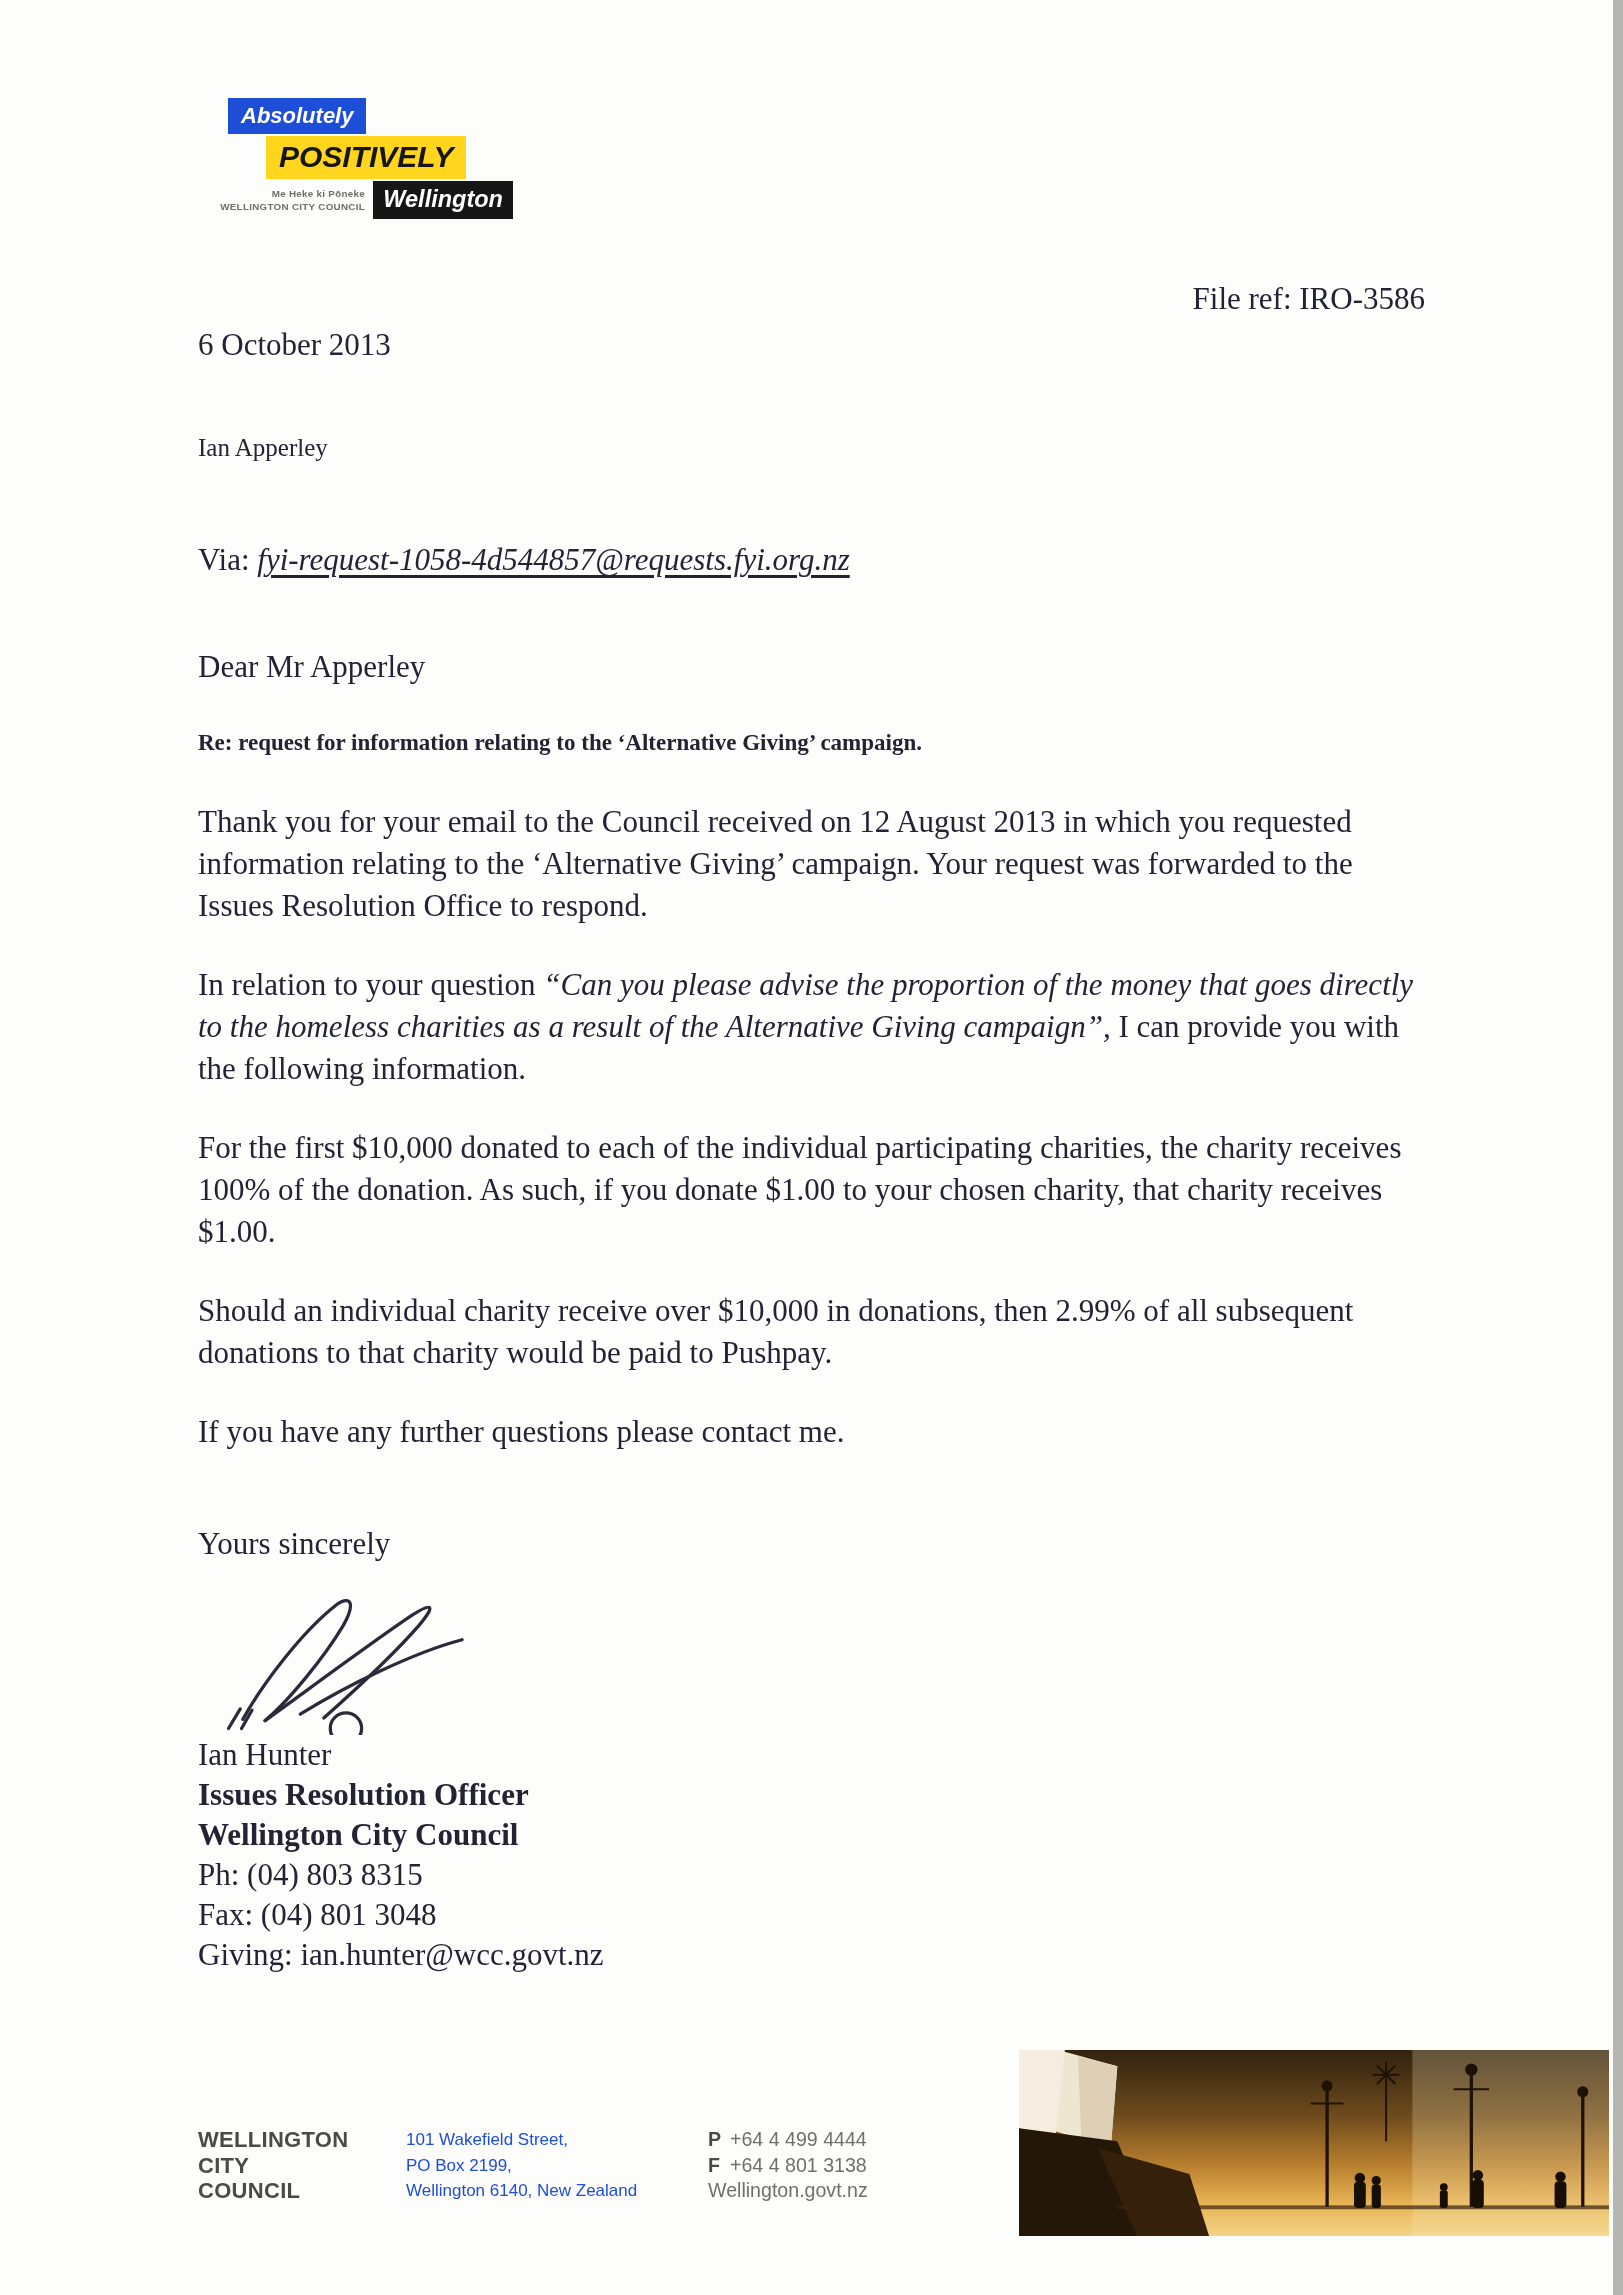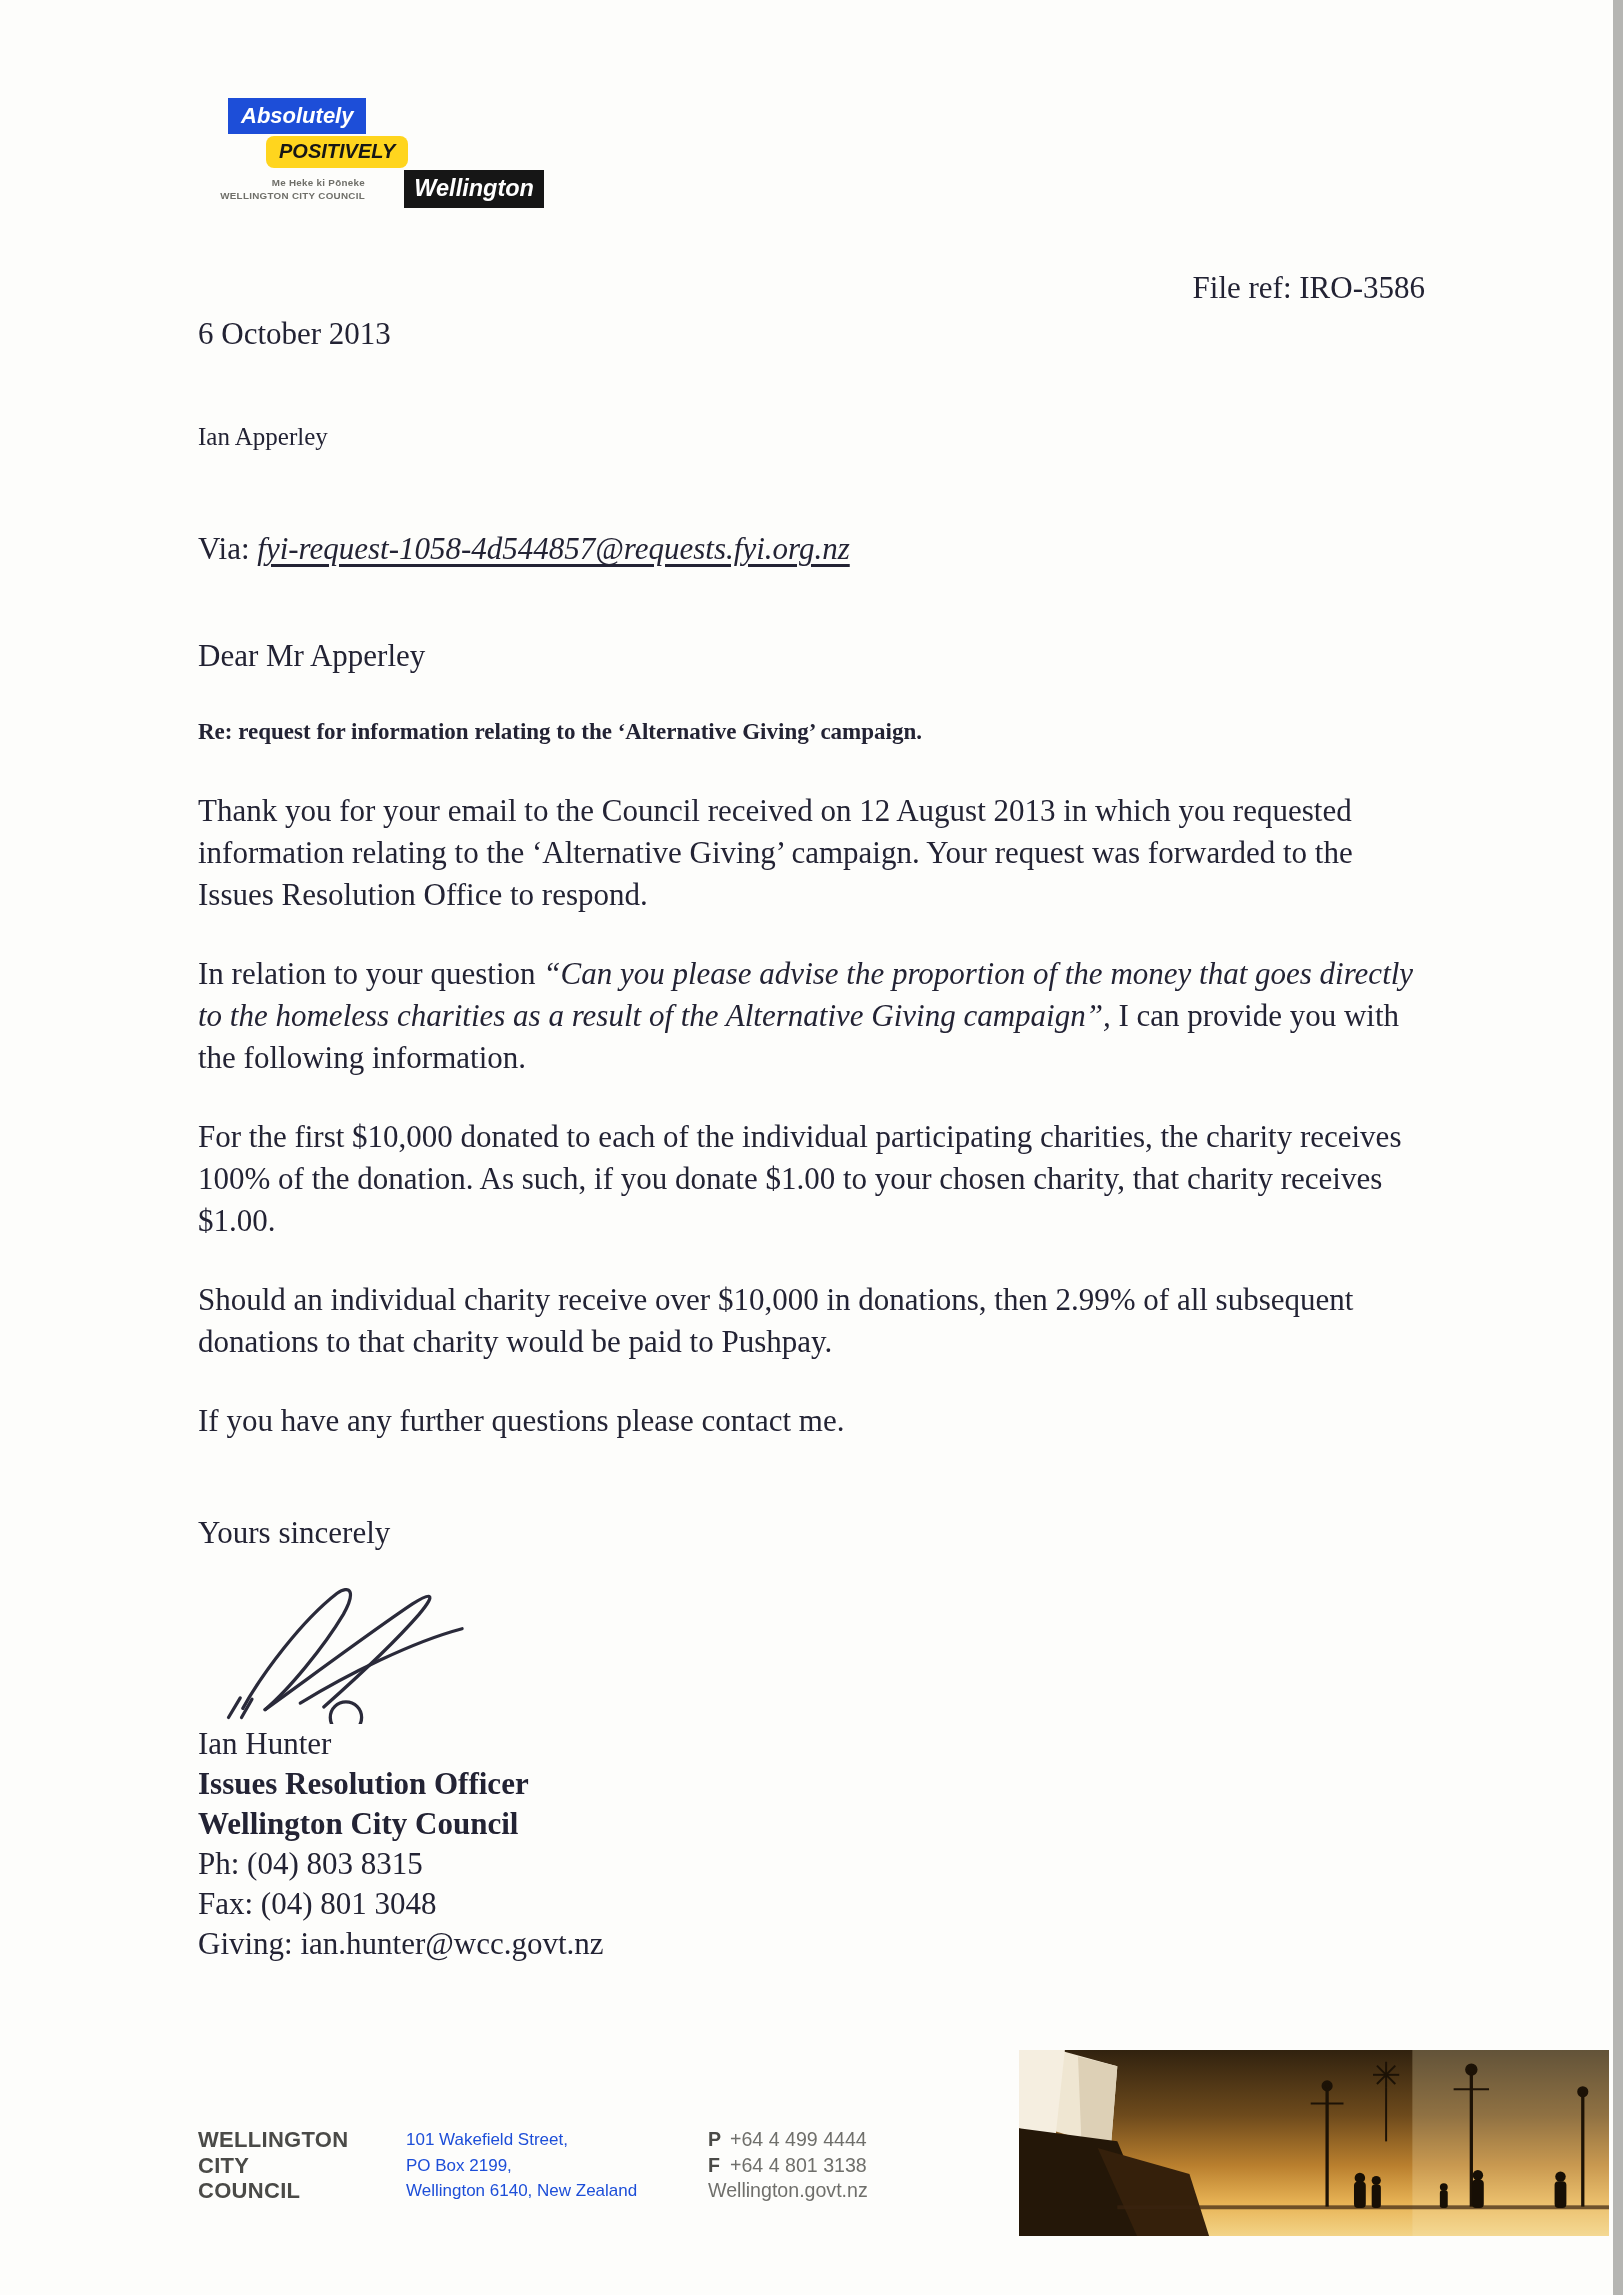--- a/index.html
+++ b/index.html
@@ -11,22 +11,22 @@
     color:#232334;
     overflow:hidden;
   }
   .content{padding:98px 198px 0 198px;}
 
   
   .logo{margin-left:30px;}
   .lh-box{display:inline-block;font-family:"Liberation Sans",sans-serif;font-weight:bold;font-style:italic;}
   .lh1{background:#1d4ed8;color:#ffffff;font-size:22px;padding:4.6px 13px 5.9px;}
   .lh-row2{margin-left:38px;margin-top:1.3px;}
-  .lh2{background:#ffd51e;color:#161616;font-size:20px;padding:3.9px 13px 5.2px;border-radius:8px;}
-  .lh-row3{display:flex;align-items:center;margin-left:-38px;margin-top:2.6px;gap:31px;}
+  .lh2{background:#ffd51e;color:#161616;font-size:30px;padding:3.9px 13px 5.2px;}
+  .lh-row3{display:flex;align-items:center;margin-left:-38px;margin-top:2.6px;}
   .lh-small{font-family:"Liberation Sans",sans-serif;font-size:9.8px;font-weight:bold;color:#6f6f69;
             text-align:right;line-height:1.35;letter-spacing:0.3px;width:175px;padding-right:7.8px;}
   .lh3{background:#161616;color:#ffffff;font-size:23.5px;padding:4.6px 10.5px 5.9px;}
 
   
   .file-ref{font-size:31px;text-align:right;margin-top:62px;}
   .date{font-size:31px;margin-top:10.5px;}
   .recipient{font-size:25px;margin-top:71px;}
   .via{font-size:31px;margin-top:80px;}
   .via .email{text-decoration:underline;text-underline-offset:4.6px;font-style:italic;}

